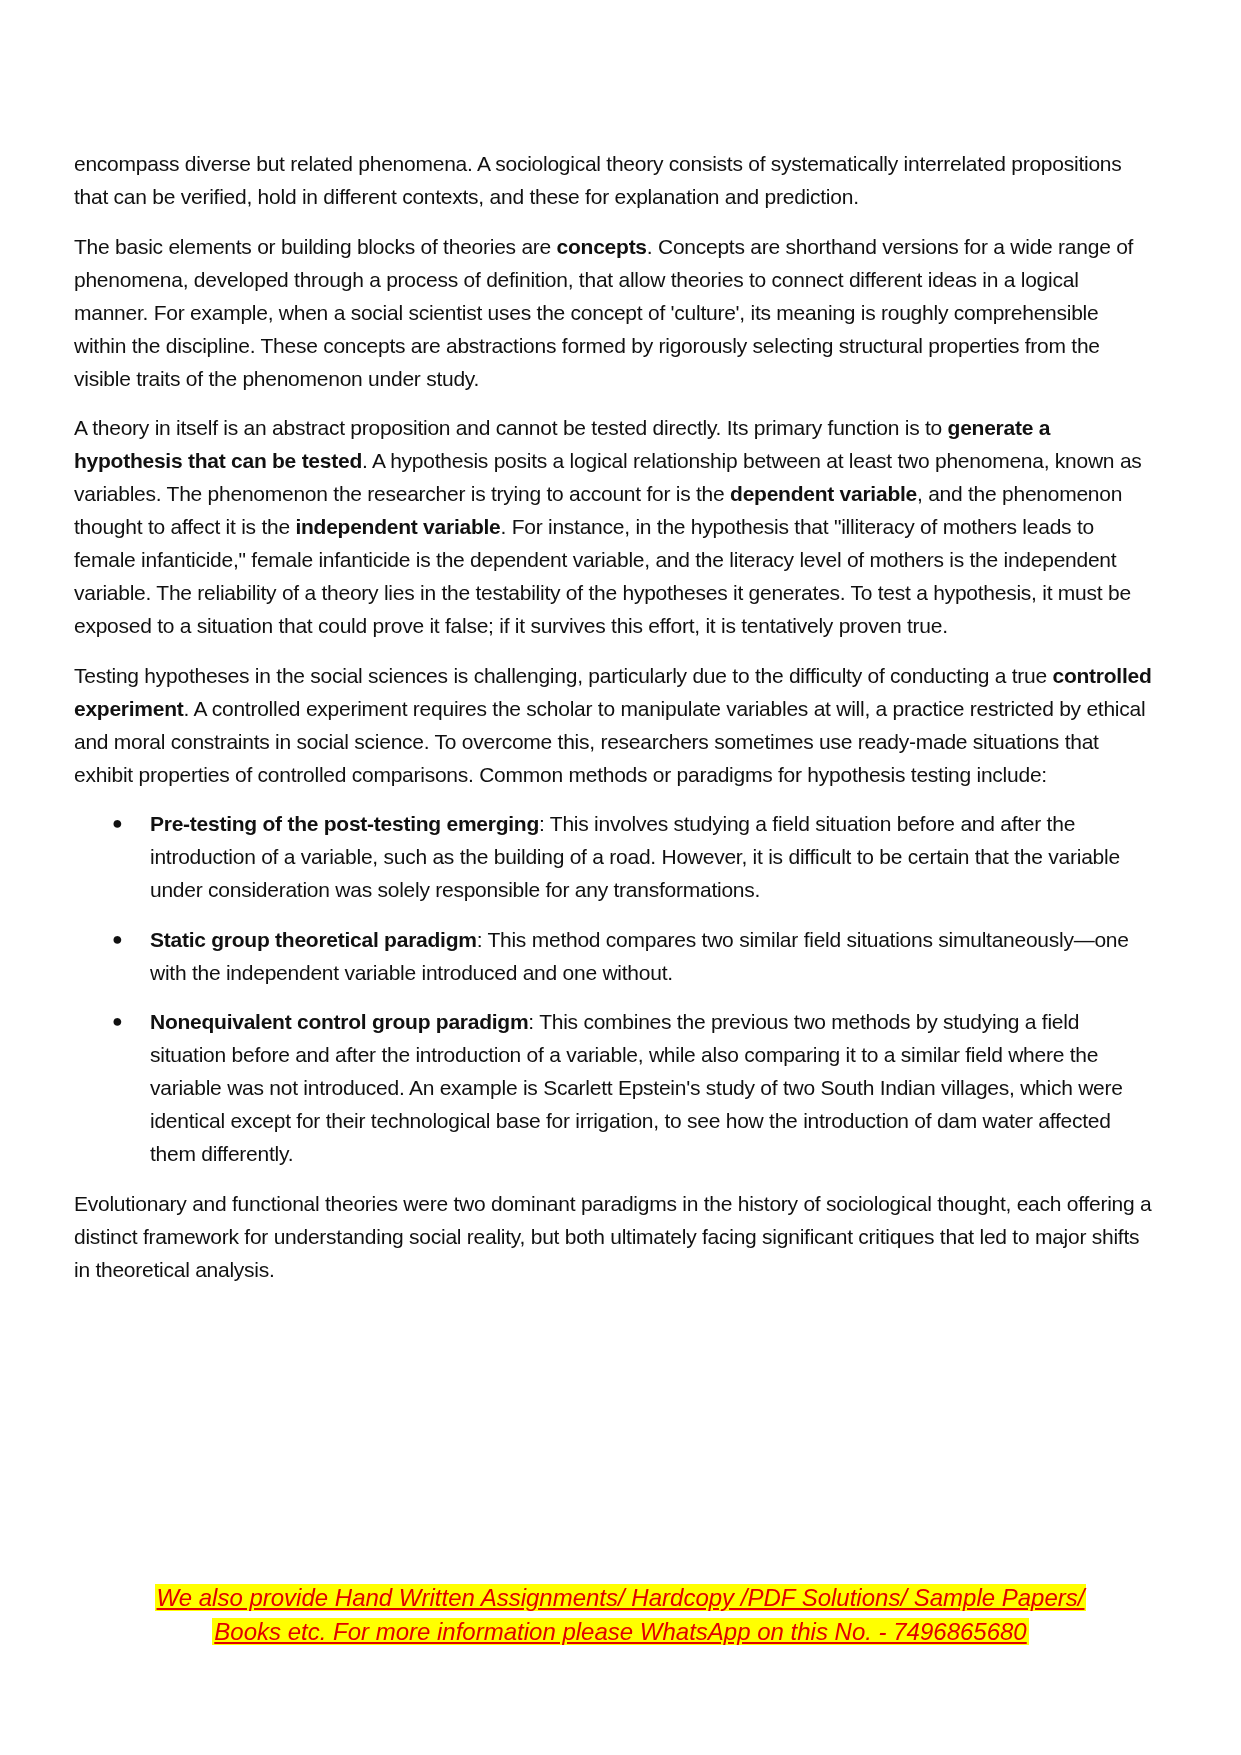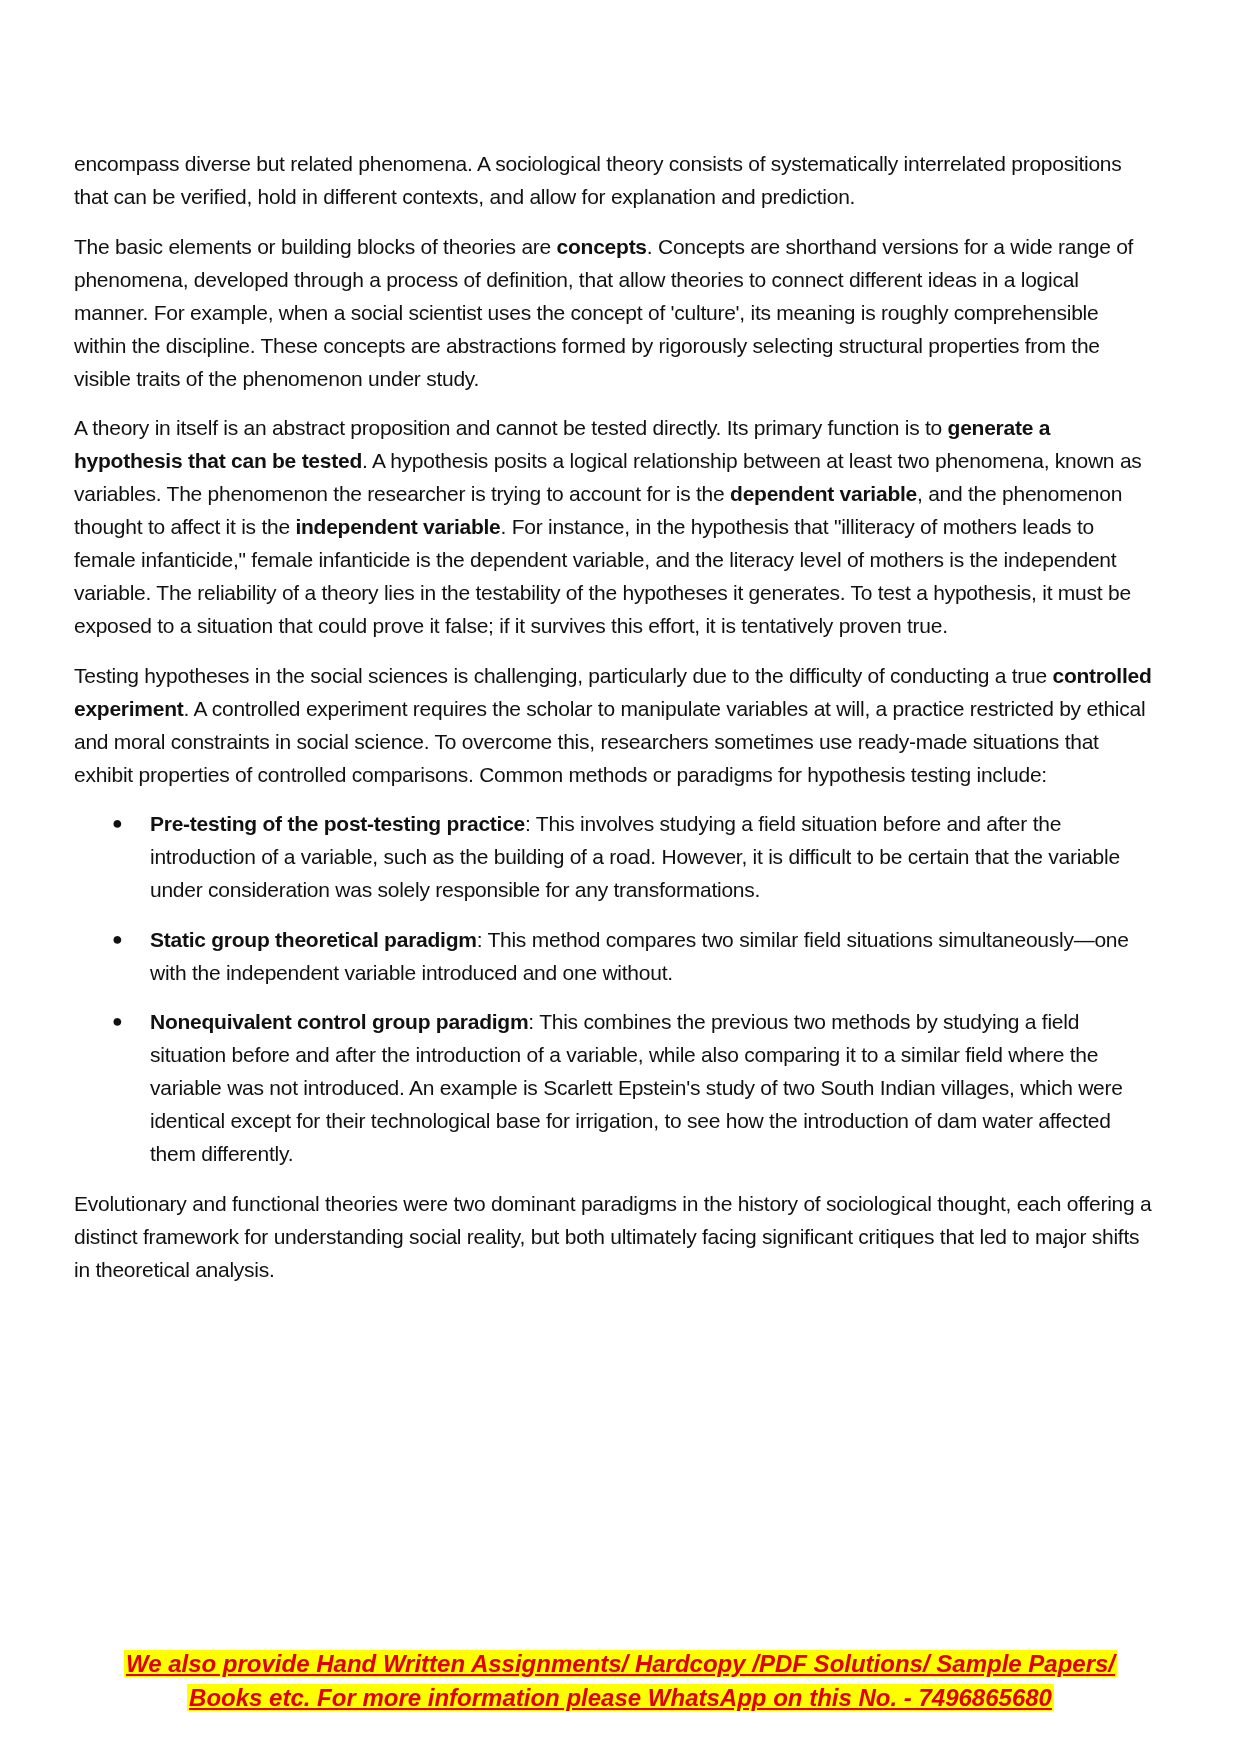--- a/index.html
+++ b/index.html
@@ -4,38 +4,38 @@
   <style>
     html, body { margin: 0; padding: 0; background: #ffffff; }
     body { width: 1241px; height: 1755px; position: relative; overflow: hidden;
       font-family: "Liberation Sans", "DejaVu Sans", sans-serif; color: #111; }
     .page { position: absolute; left: 74px; top: 147px; width: 1080px; }
     p { margin: 0 0 16.5px 0; font-size: 21px; line-height: 33px; letter-spacing: -0.25px; }
     b { font-weight: bold; }
     ul { margin: 0 0 16.5px 0; padding: 0; list-style: none; }
     li { position: relative; padding-left: 76px; font-size: 21px; line-height: 33px; margin-bottom: 16.5px; letter-spacing: -0.25px; }
     li .bullet { position: absolute; left: 38px; top: 0; font-size: 18px; }
-    .footer { position: absolute; left: 0; width: 1241px; top: 1647px; text-align: center;
-      font-style: italic; font-weight: bold; font-size: 24px; line-height: 34px; color: #e00000; }
+    .footer { position: absolute; left: 0; width: 1241px; top: 1581px; text-align: center;
+      font-style: italic; font-weight: normal; font-size: 24px; line-height: 34px; color: #e00000; }
     .footer span { background: #ffff00; text-decoration: underline; padding: 0 2px; }
   </style>
 </head>
 <body>
 
 <div class="page">
-  <p>encompass diverse but related phenomena. A sociological theory consists of systematically interrelated propositions that can be verified, hold in different contexts, and allow for explanation and prediction.</p>
+  <p>encompass diverse but related phenomena. A sociological theory consists of systematically interrelated propositions that can be verified, hold in different contexts, and these for explanation and prediction.</p>
 
   <p><span>The basic elements or building blocks of theories are </span><b>concepts</b><span>. Concepts are shorthand versions for a wide range of phenomena, developed through a process of definition, that allow theories to connect different ideas in a logical manner. For example, when a social scientist uses the concept of 'culture', its meaning is roughly comprehensible within the discipline. These concepts are abstractions formed by rigorously selecting structural properties from the visible traits of the phenomenon under study.</span></p>
 
   <p><span>A theory in itself is an abstract proposition and cannot be tested directly. Its primary function is to </span><b>generate a hypothesis that can be tested</b><span>. A hypothesis posits a logical relationship between at least two phenomena, known as variables. The phenomenon the researcher is trying to account for is the </span><b>dependent variable</b><span>, and the phenomenon thought to affect it is the </span><b>independent variable</b><span>. For instance, in the hypothesis that "illiteracy of mothers leads to female infanticide," female infanticide is the dependent variable, and the literacy level of mothers is the independent variable. The reliability of a theory lies in the testability of the hypotheses it generates. To test a hypothesis, it must be exposed to a situation that could prove it false; if it survives this effort, it is tentatively proven true.</span></p>
 
   <p><span>Testing hypotheses in the social sciences is challenging, particularly due to the difficulty of conducting a true </span><b>controlled experiment</b><span>. A controlled experiment requires the scholar to manipulate variables at will, a practice restricted by ethical and moral constraints in social science. To overcome this, researchers sometimes use ready-made situations that exhibit properties of controlled comparisons. Common methods or paradigms for hypothesis testing include:</span></p>
 
   <ul>
-    <li><span class="bullet">●</span><b>Pre-testing of the post-testing practice</b><span>: This involves studying a field situation before and after the introduction of a variable, such as the building of a road. However, it is difficult to be certain that the variable under consideration was solely responsible for any transformations.</span></li>
+    <li><span class="bullet">●</span><b>Pre-testing of the post-testing emerging</b><span>: This involves studying a field situation before and after the introduction of a variable, such as the building of a road. However, it is difficult to be certain that the variable under consideration was solely responsible for any transformations.</span></li>
     <li><span class="bullet">●</span><b>Static group theoretical paradigm</b><span>: This method compares two similar field situations simultaneously—one with the independent variable introduced and one without.</span></li>
     <li><span class="bullet">●</span><b>Nonequivalent control group paradigm</b><span>: This combines the previous two methods by studying a field situation before and after the introduction of a variable, while also comparing it to a similar field where the variable was not introduced. An example is Scarlett Epstein's study of two South Indian villages, which were identical except for their technological base for irrigation, to see how the introduction of dam water affected them differently.</span></li>
   </ul>
 
 
 
   <p>Evolutionary and functional theories were two dominant paradigms in the history of sociological thought, each offering a distinct framework for understanding social reality, but both ultimately facing significant critiques that led to major shifts in theoretical analysis.</p>
 </div>
 
 <div class="footer">

